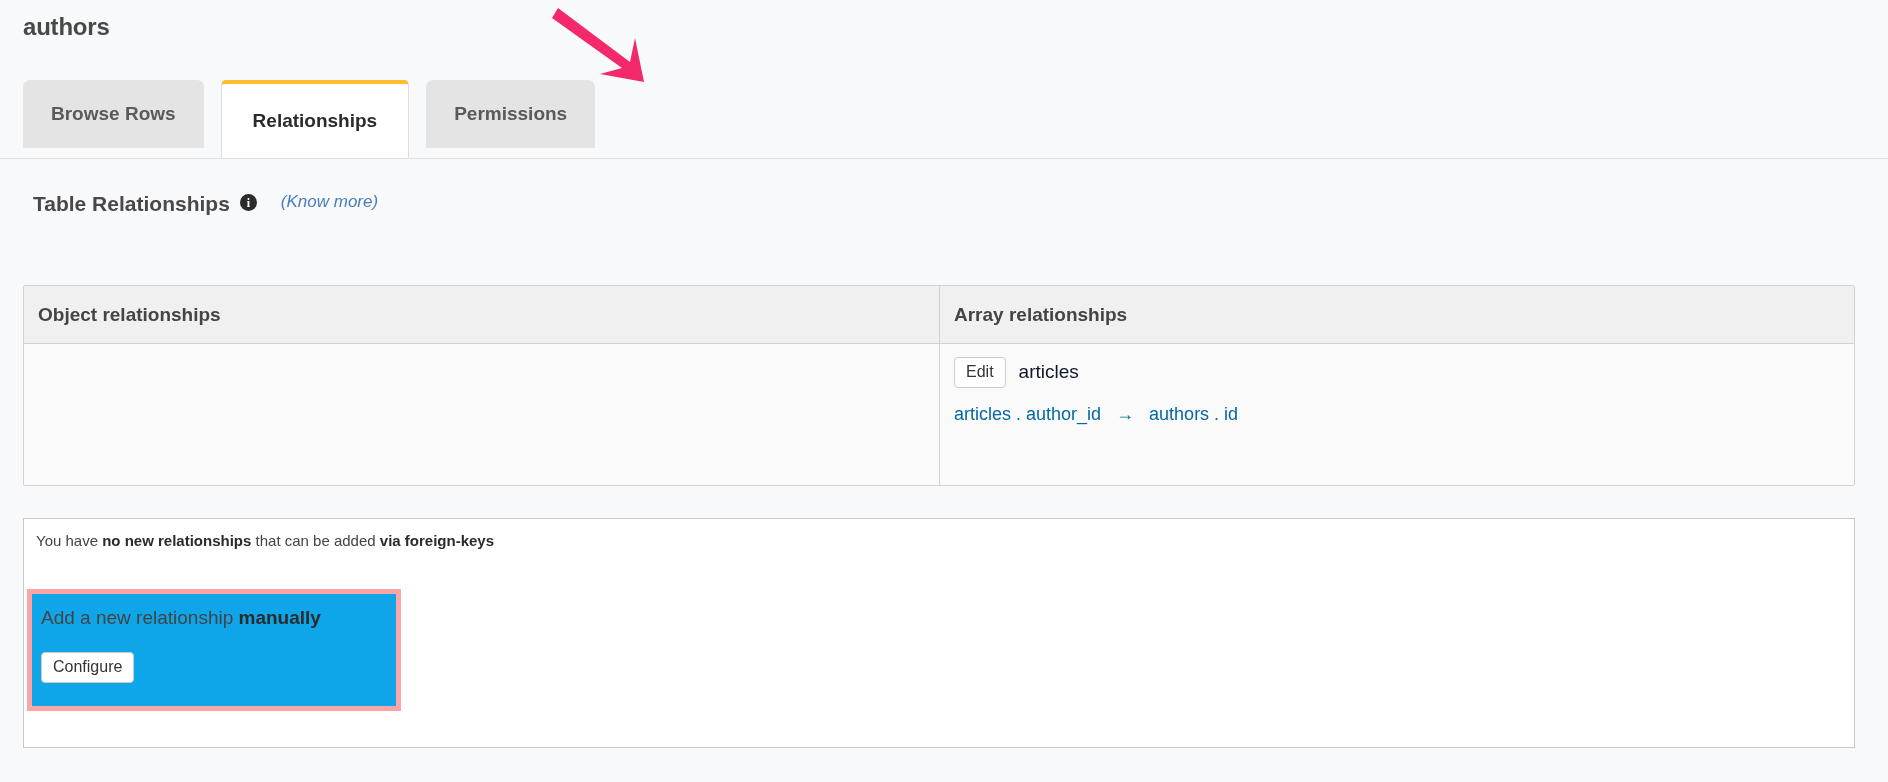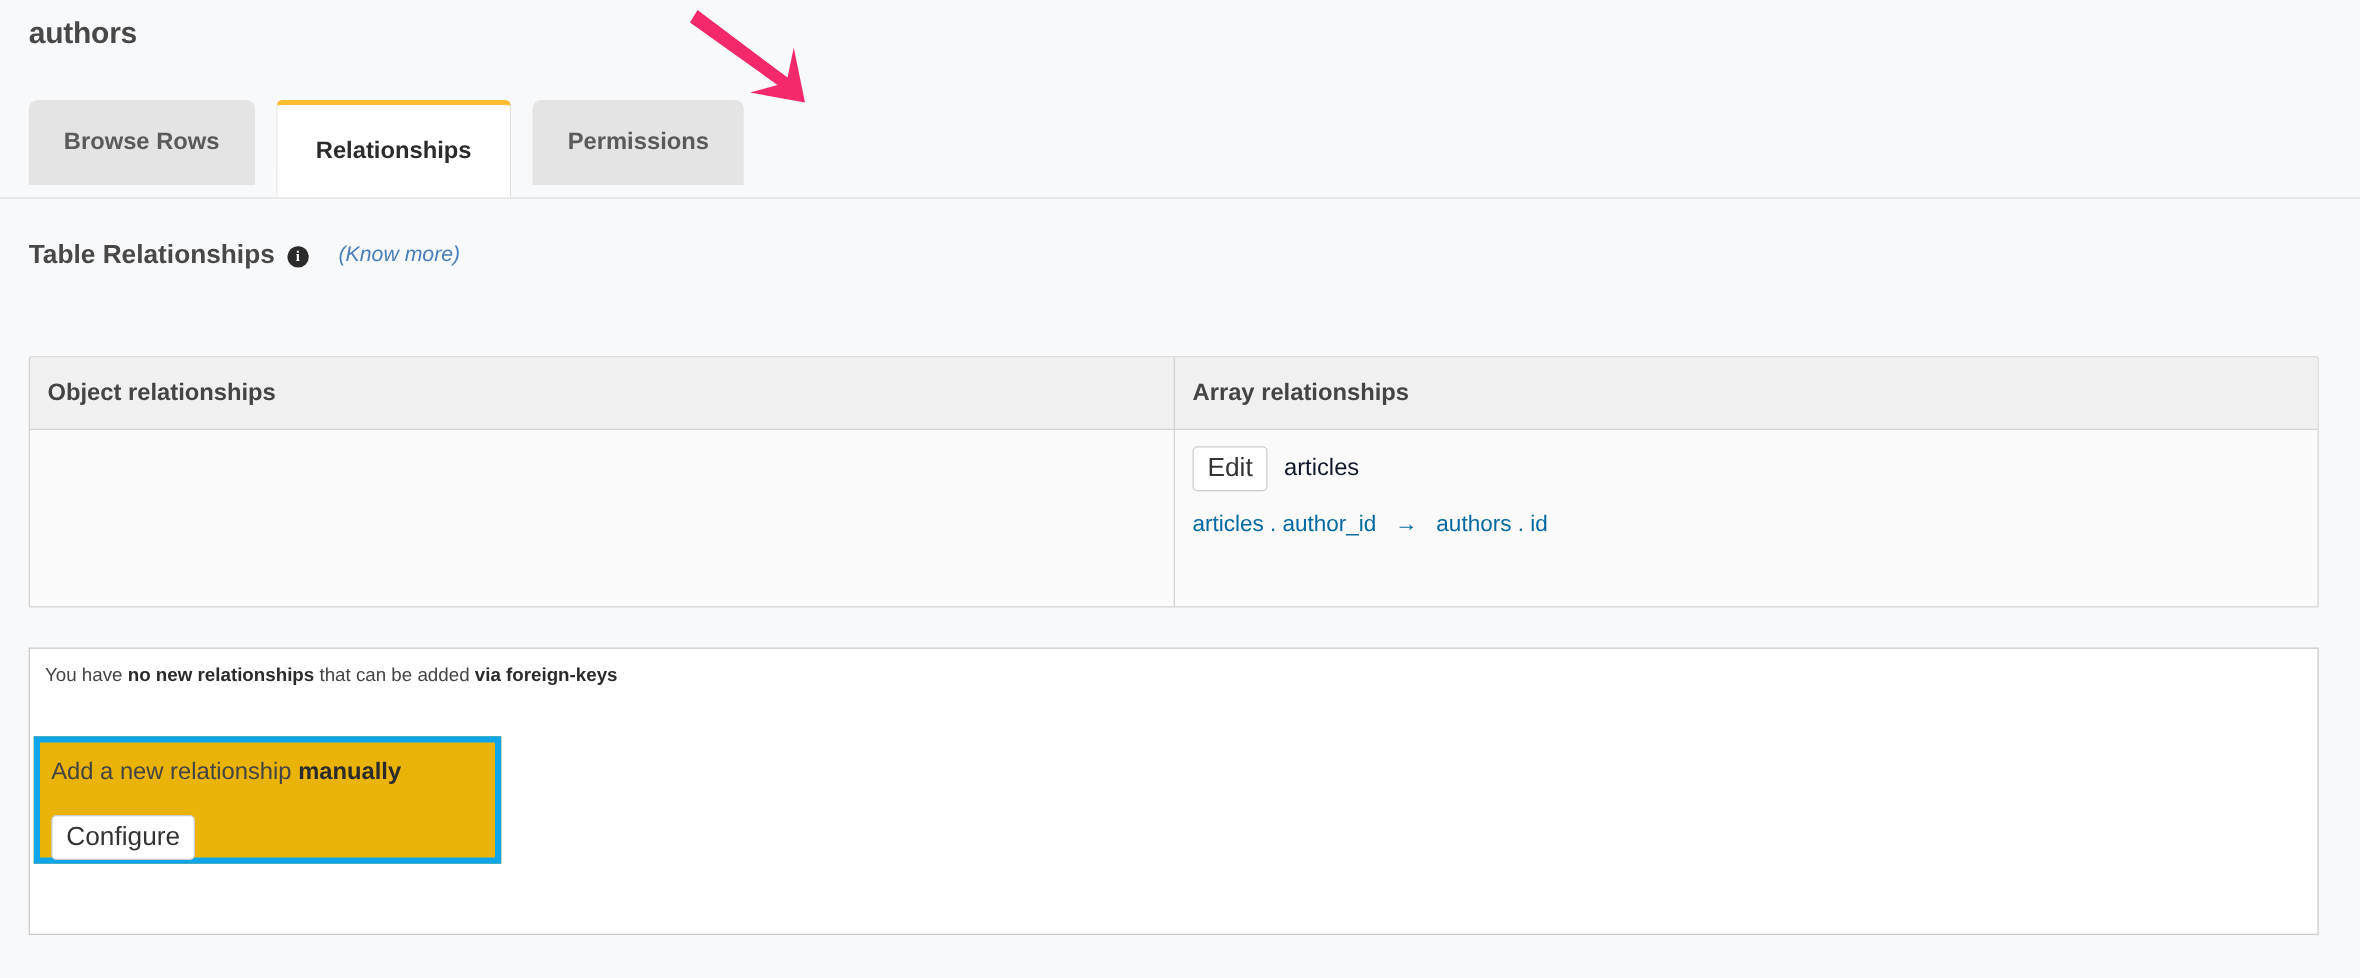--- a/index.html
+++ b/index.html
@@ -68,24 +68,24 @@
     left: 0;
     top: 158px;
     width: 1888px;
     height: 1px;
     background: #e0e0e0;
   }
 
   
   .section-head {
     position: absolute;
-    left: 23px;
+    left: 33px;
     top: 192px;
     display: flex;
-    align-items: center;
+    align-items: flex-start;
     gap: 0px;
   }
   .section-head .title {
     font-size: 21px;
     font-weight: bold;
     color: #484848;
   }
   .info-icon {
     width: 17px;
     height: 17px;
@@ -164,21 +164,21 @@
     display: flex;
     align-items: center;
     gap: 13px;
     margin-bottom: 16px;
   }
   .btn {
     background: #ffffff;
     border: 1px solid #cccccc;
     border-radius: 4px;
     color: #333333;
-    font-size: 21px;
+    font-size: 16px;
     font-family: "Liberation Sans", sans-serif;
     padding: 5px 11px 6px 11px;
     cursor: pointer;
     line-height: 1.1;
   }
   .rel-name {
     font-size: 19px;
     font-weight: normal;
     color: #0f172a;
   }
@@ -206,24 +206,24 @@
     font-size: 15px;
     color: #444444;
   }
   .fk-note b { color: #2b2b2b; }
 
   .manual-box {
     position: absolute;
     left: 3px;
     top: 70px;
     width: 374px;
-    height: 102px;
-    box-sizing: border-box;
-    border: 5px solid #0ea5e9;
-    background: #eab308;
+    height: 122px;
+    box-sizing: border-box;
+    border: 5px solid #fca5a5;
+    background: #0ea5e9;
   }
   .manual-label {
     position: absolute;
     left: 9px;
     top: 13px;
     font-size: 19px;
     color: #444444;
     white-space: nowrap;
   }
   .manual-label b { color: #2b2b2b; }

